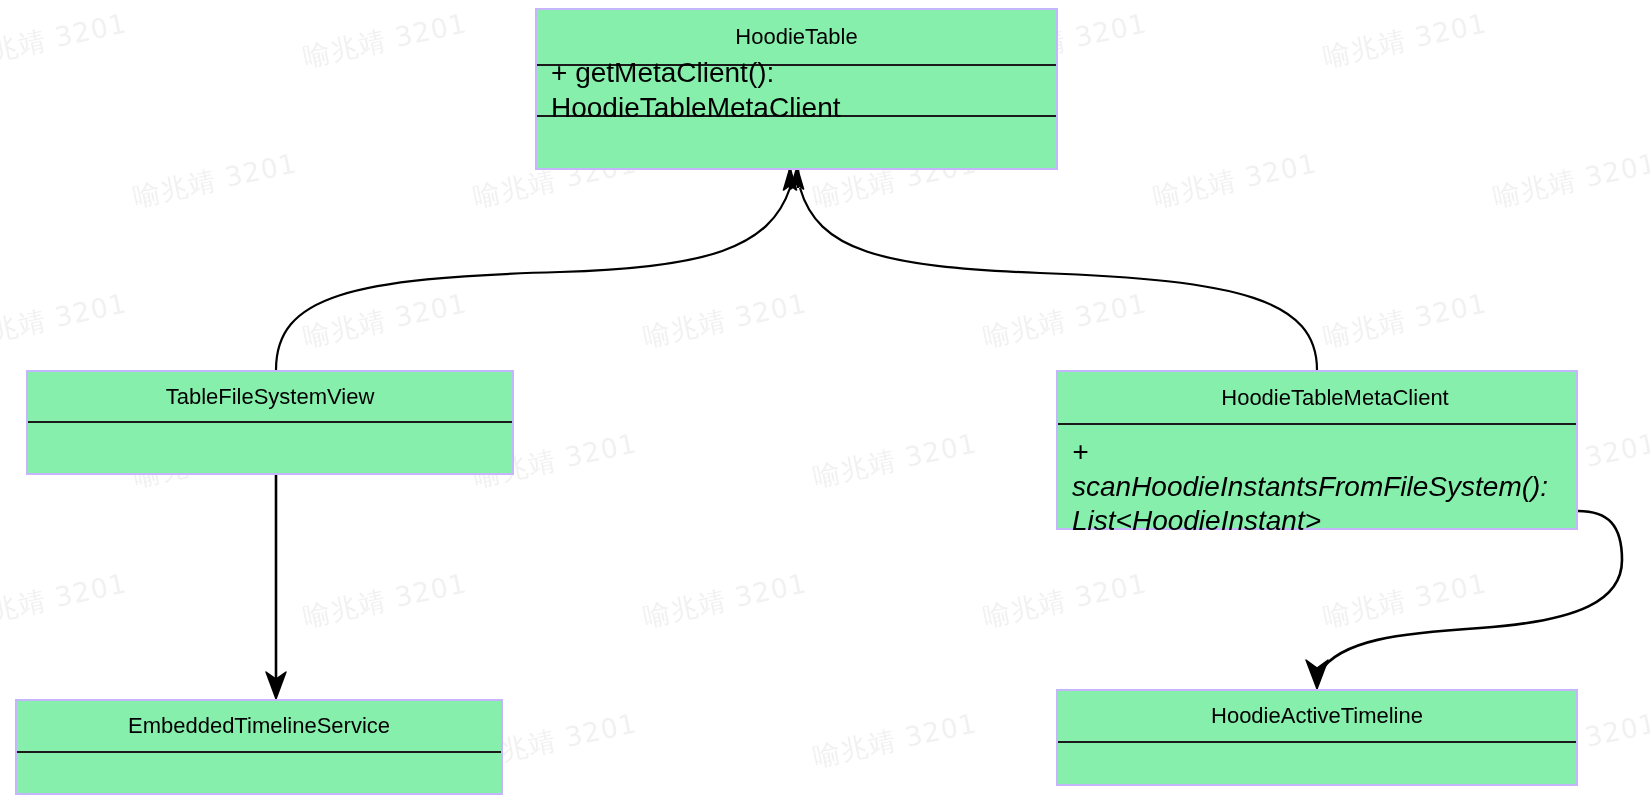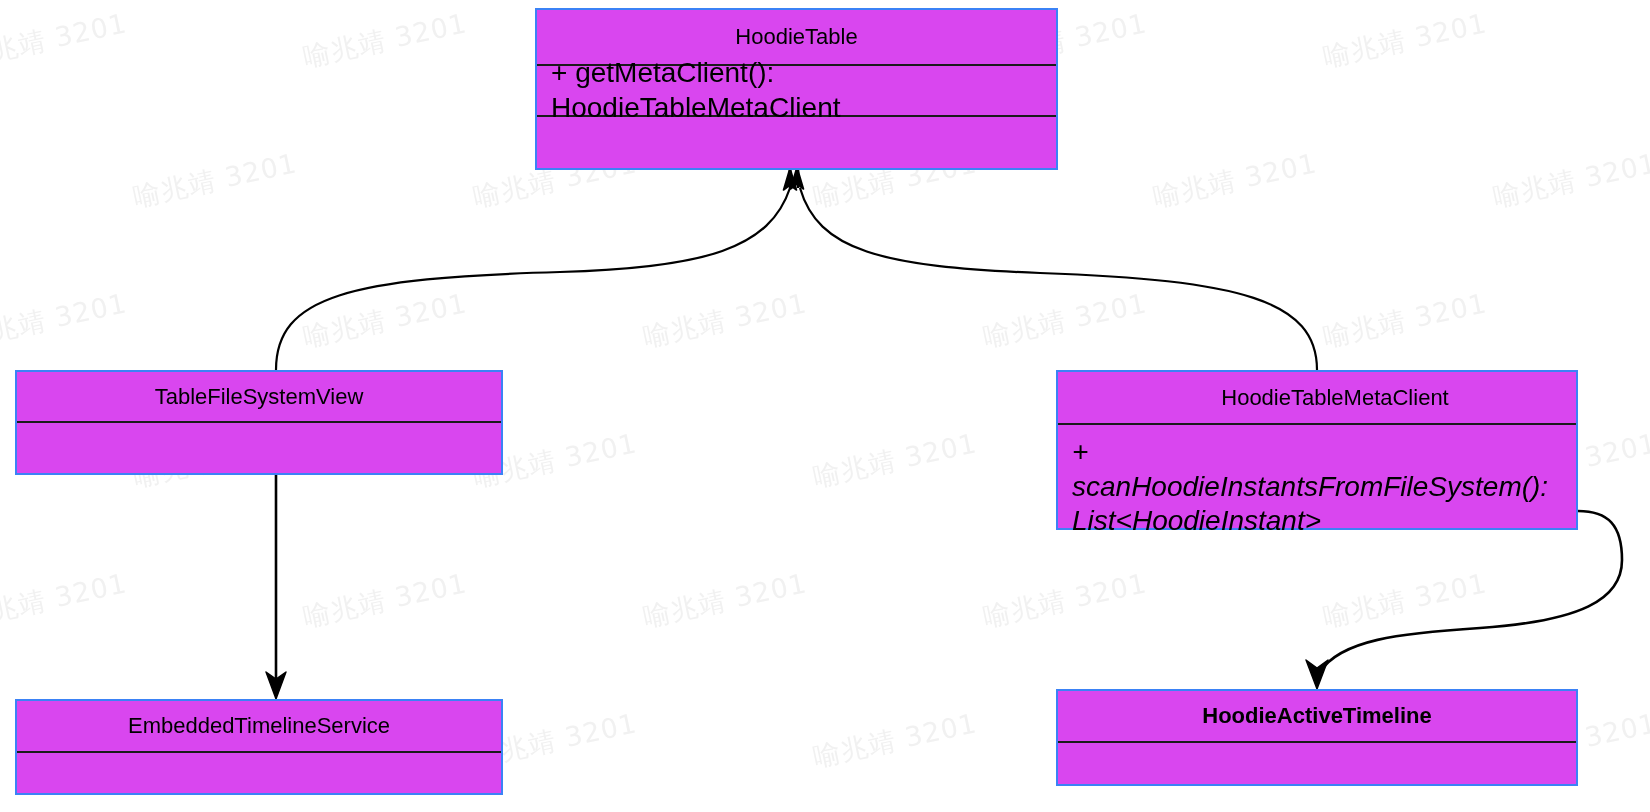--- a/index.html
+++ b/index.html
@@ -37,22 +37,22 @@
   }
   
   #edges-layer {
     position: absolute;
     left: 0; top: 0;
     z-index: 1;
   }
   .uml-class {
     position: absolute;
     box-sizing: border-box;
-    background: #d946ef;
-    border: 2px solid #3b82f6;
+    background: #86efac;
+    border: 2px solid #c4b5fd;
     z-index: 2;
   }
   .uml-class-name {
     box-sizing: border-box;
     text-align: center;
     font-size: 22px;
     color: #000000;
     border-bottom: 2px solid #1a1a1a;
     display: flex;
     align-items: center;
@@ -71,35 +71,35 @@
   .uml-compartment.empty {
     padding: 0;
   }
 
   
   #class-hoodie-table            { left: 535px;  top: 8px;   width: 523px; height: 162px; }
   #class-hoodie-table .uml-class-name { height: 56px; }
   #class-hoodie-table .c1        { height: 51px; display:flex; align-items:center; }
   #class-hoodie-table .c2        { height: 51px; display:flex; align-items:center; }
 
-  #class-table-file-system-view  { left: 15px;   top: 370px; width: 488px; height: 105px; }
+  #class-table-file-system-view  { left: 26px;   top: 370px; width: 488px; height: 105px; }
   #class-table-file-system-view .uml-class-name { height: 51px; }
   #class-table-file-system-view .c1 { height: 50px; }
 
   #class-hoodie-table-meta-client { left: 1056px; top: 370px; width: 522px; height: 160px; }
   #class-hoodie-table-meta-client .uml-class-name { height: 53px; padding-left: 36px; }
   #class-hoodie-table-meta-client .c1 { height: 50px; display:flex; align-items:center; }
   #class-hoodie-table-meta-client .c2 { height: 53px; font-style: italic; }
 
   #class-embedded-timeline-service { left: 15px;  top: 699px; width: 488px; height: 96px; }
   #class-embedded-timeline-service .uml-class-name { height: 52px; }
   #class-embedded-timeline-service .c1 { height: 40px; }
 
   #class-hoodie-active-timeline  { left: 1056px; top: 689px; width: 522px; height: 97px; }
-  #class-hoodie-active-timeline .uml-class-name { height: 52px; font-weight: bold; }
+  #class-hoodie-active-timeline .uml-class-name { height: 52px; }
   #class-hoodie-active-timeline .c1 { height: 41px; }
 </style>
 </head>
 <body>
 
 <div id="canvas">
 
   <div id="watermark-layer">
       <span class="watermark-text" style="left: -40px; top: 40px; color: rgb(241, 241, 241);">喻兆靖 3201</span>
       <span class="watermark-text" style="left: 300px; top: 40px; color: rgb(241, 241, 241);">喻兆靖 3201</span>

